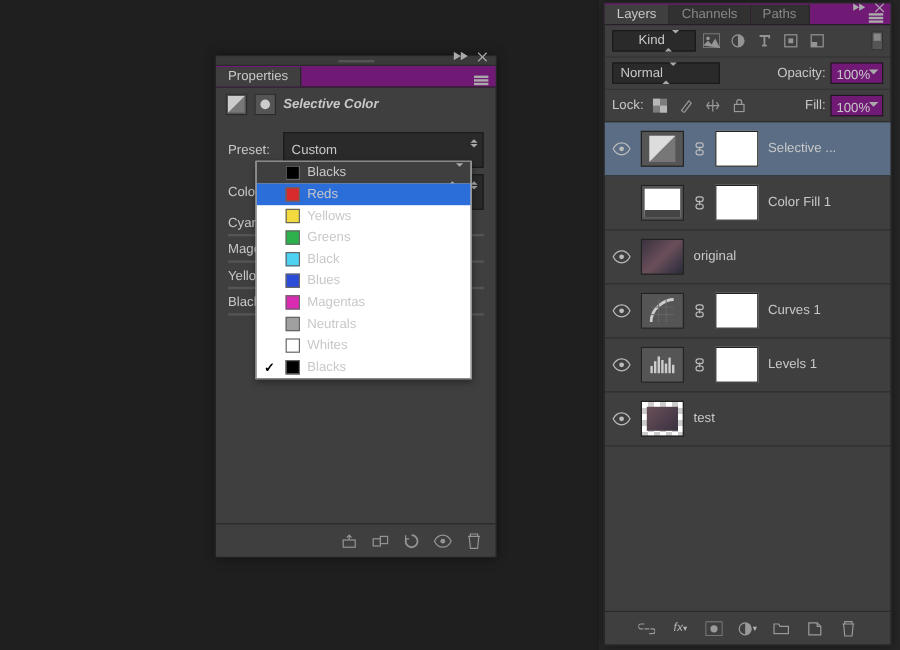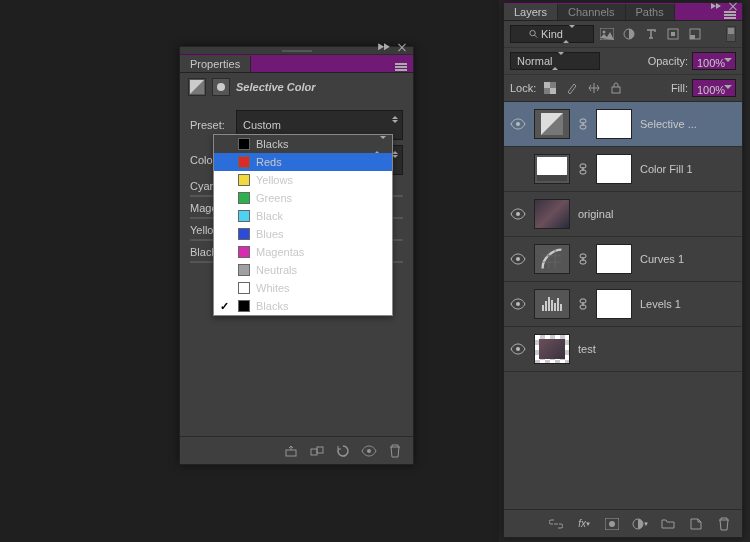--- a/index.html
+++ b/index.html
@@ -41,42 +41,42 @@
 .check { position:absolute; left:6px; color:#000; font-weight:bold;}
 .radio-row { display:flex; gap:16px; padding:6px 0 0 48px;}
 .radio { width:11px; height:11px; border-radius:50%; border:1px solid #888; display:inline-flex; align-items:center; justify-content:center; margin-right:4px;}
 .radio.on::after{content:"";width:5px;height:5px;border-radius:50%;background:#ccc;}
 .props-footer { position:absolute; bottom:0; left:0; right:0; height:28px; border-top:1px solid #2a2a2a; display:flex; justify-content:flex-end; align-items:center; gap:10px; padding:0 10px;}
 .ftr-ic { width:16px; height:16px; display:flex; align-items:center; justify-content:center; opacity:.8;}
 
 .layers { right:7px; top:2px; width:240px; height:536px; }
 .lpanel-top { position:absolute; right:4px; top:-1px; display:flex; gap:6px;}
 .filter-row { display:flex; align-items:center; padding:4px 6px; gap:4px; border-bottom:1px solid #333;}
-.kind-sel { width:84px; height:18px; background:#2a2a2a; border:1px solid #1a1a1a; display:flex; align-items:center; padding:0 18px; position:relative;}
+.kind-sel { width:70px; height:18px; background:#2a2a2a; border:1px solid #1a1a1a; display:flex; align-items:center; padding:0 18px; position:relative;}
 .filter-ic { width:18px; height:18px; display:flex; align-items:center; justify-content:center; opacity:.8; border:1px solid transparent;}
 .filter-switch { margin-left:auto; width:10px; height:16px; background:#555; border:1px solid #333; position:relative;}
 .filter-switch::after{content:"";position:absolute;top:1px;left:1px;width:6px;height:6px;background:#888;}
 .blend-row { display:flex; align-items:center; padding:4px 6px; gap:6px; border-bottom:1px solid #333;}
 .blend-sel { width:90px; height:18px; background:#2a2a2a; border:1px solid #1a1a1a; padding:0 6px; display:flex; align-items:center; position:relative;}
 .opacity-box { display:flex; align-items:center; gap:4px; margin-left:auto;}
 .pct { width:44px; height:18px; background:#701a75; border:1px solid #1a1a1a; padding:0 4px; display:flex; align-items:flex-end; position:relative;}
 .lock-row { display:flex; align-items:center; padding:4px 6px; gap:6px; border-bottom:1px solid #2a2a2a;}
 .lock-ic { width:16px; height:16px; display:flex; align-items:center; justify-content:center; opacity:.85;}
 .layer-list { }
 .layer { display:flex; align-items:center; height:45px; border-bottom:1px solid #2e2e2e; padding:0 6px; gap:8px;}
 .layer.sel { background:#5a6d85;}
 .vis { width:16px; height:16px; display:flex; align-items:center; justify-content:center;}
 .thumb { width:36px; height:30px; background:#555; border:1px solid #222; position:relative; flex-shrink:0;}
 .thumb.white{background:#fff;}
 .thumb.checker{background:repeating-conic-gradient(#ccc 0 25%,#fff 0 50%) 0 0/10px 10px;}
 .thumb.photo{background:linear-gradient(135deg,#3a3240,#6a4f5a,#2a2a3a);}
 .thumb.adj{background:#555;display:flex;align-items:center;justify-content:center;}
 .link-ic { width:10px; display:flex; align-items:center; justify-content:center;}
 .lname { flex:1; overflow:hidden; text-overflow:ellipsis; white-space:nowrap;}
-.layers-footer { position:absolute; bottom:0; left:0; right:0; height:28px; border-top:1px solid #2a2a2a; display:flex; justify-content:flex-end; align-items:center; gap:12px; padding:0 10px;}
+.layers-footer { position:absolute; bottom:0; left:0; right:0; height:28px; border-top:1px solid #2a2a2a; display:flex; justify-content:center; align-items:center; gap:12px; padding:0 10px;}
 .lf-ic{width:16px;height:16px;display:flex;align-items:center;justify-content:center;opacity:.85;}
 svg{display:block;}
 </style>
 </head>
 <body>
 
 <div class="canvas-bg"></div>
 
 <div class="panel props">
   <div class="panel-handle"></div>

